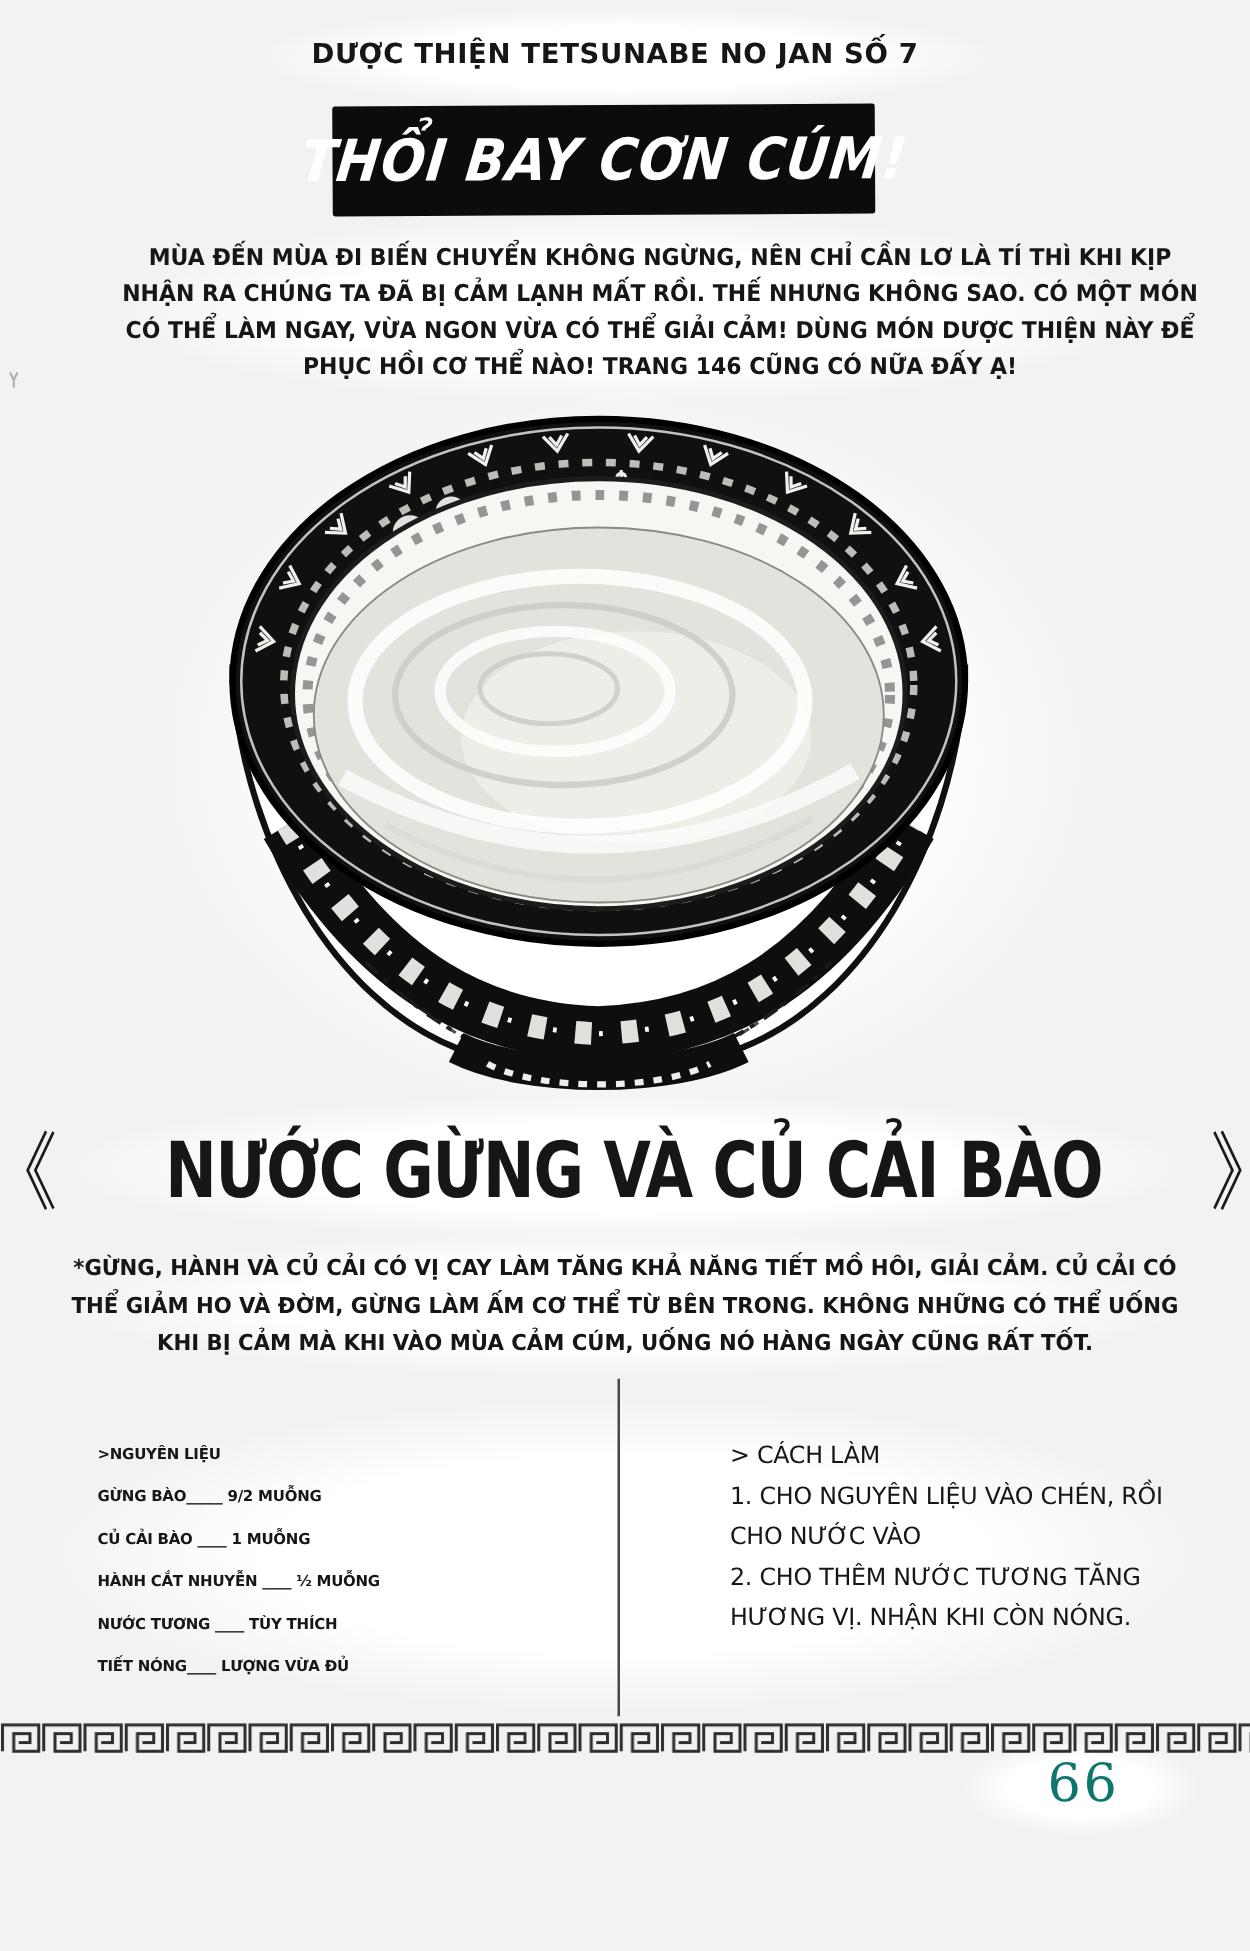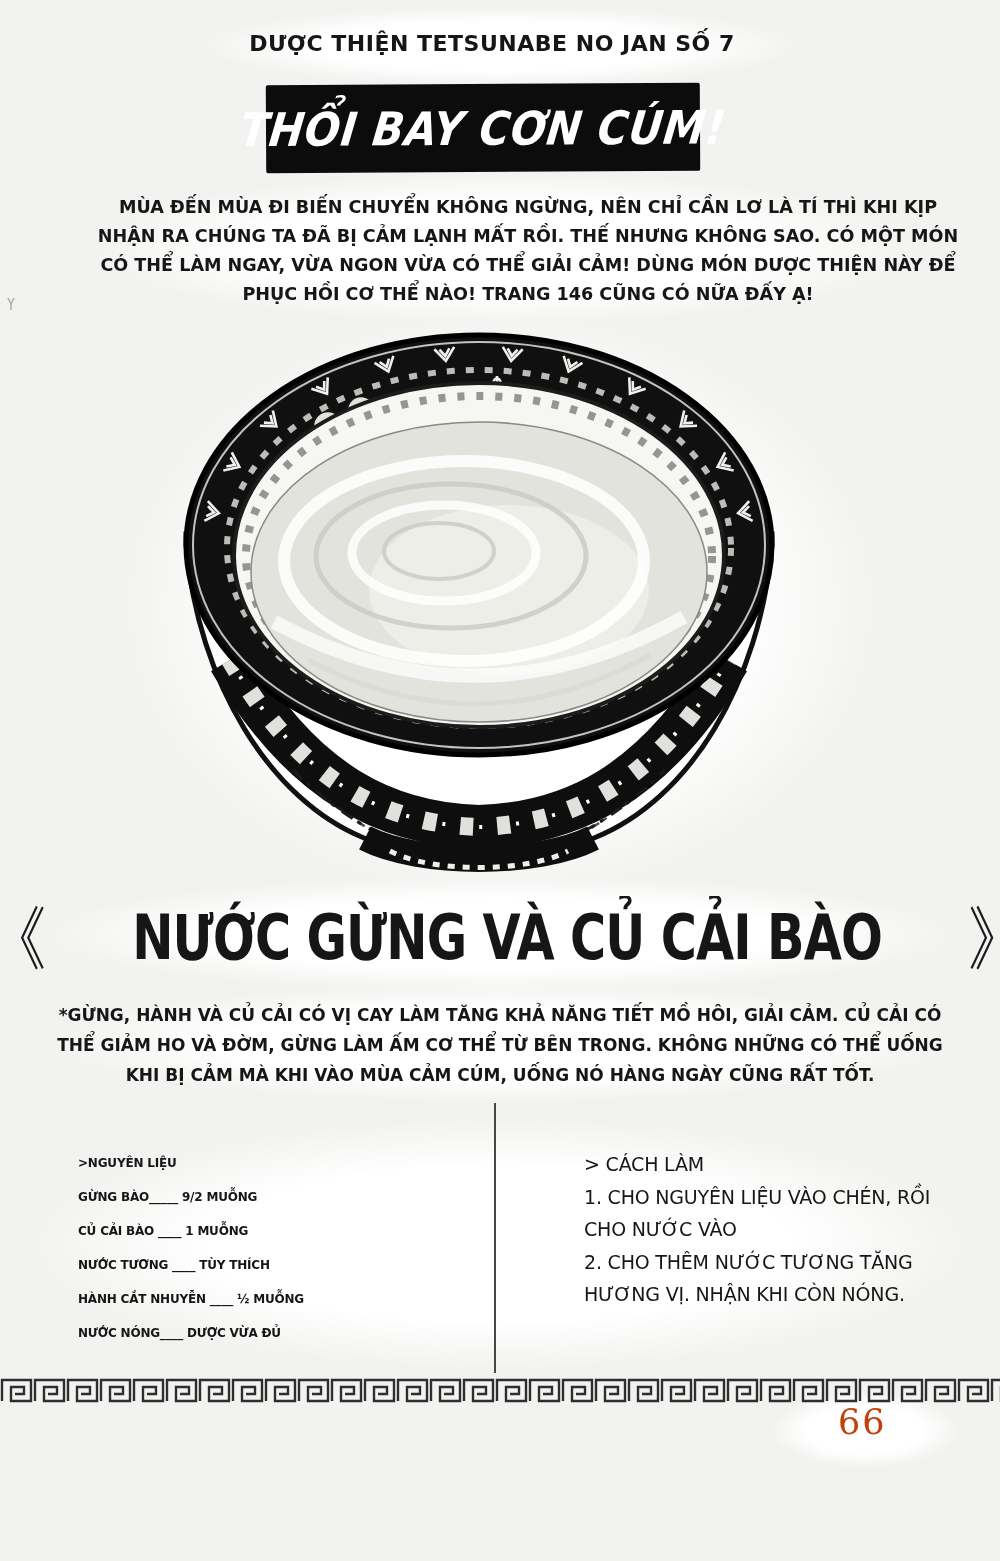--- a/index.html
+++ b/index.html
@@ -79,21 +79,21 @@
     white-space:nowrap;letter-spacing:-.2px;
   }
   .instructions{
     left:584px;top:1148px;font-size:19px;font-weight:400;line-height:32.5px;
     white-space:nowrap;letter-spacing:-.2px;
   }
   .meander-border{left:0;top:1377px;width:1000px;height:27px;}
   .page-number{
     left:838px;top:1402px;
     font-family:"DejaVu Serif","Liberation Serif",serif;
-    font-size:35px;color:#c2410c;letter-spacing:2px;
+    font-size:42px;color:#0f766e;letter-spacing:2px;
   }
   .print-artifact{left:6px;top:296px;width:10px;height:16px;opacity:.55;}
 </style>
 </head>
 <body>
 
 <div class="halo" style="left:200px;top:6px;width:600px;height:80px;"></div>
 <div class="halo" style="left:90px;top:172px;width:830px;height:152px;"></div>
 <div class="halo" style="left:120px;top:310px;width:760px;height:590px;"></div>
 <div class="halo" style="left:40px;top:876px;width:920px;height:116px;"></div>
@@ -204,23 +204,23 @@
   <div>THỂ GIẢM HO VÀ ĐỜM, GỪNG LÀM ẤM CƠ THỂ TỪ BÊN TRONG. KHÔNG NHỮNG CÓ THỂ UỐNG</div>
   <div>KHI BỊ CẢM MÀ KHI VÀO MÙA CẢM CÚM, UỐNG NÓ HÀNG NGÀY CŨNG RẤT TỐT.</div>
 </div>
 
 <div class="abs column-divider"></div>
 
 <div class="abs ingredients">
   <div>&gt;NGUYÊN LIỆU</div>
   <div>GỪNG BÀO_____ 9/2 MUỖNG</div>
   <div>CỦ CẢI BÀO ____ 1 MUỖNG</div>
+  <div>HÀNH CẮT NHUYỄN ____ ½ MUỖNG</div>
   <div>NƯỚC TƯƠNG ____ TÙY THÍCH</div>
-  <div>HÀNH CẮT NHUYỄN ____ ½ MUỖNG</div>
-  <div>NƯỚC NÓNG____ DƯỢC VỪA ĐỦ</div>
+  <div>TIẾT NÓNG____ LƯỢNG VỪA ĐỦ</div>
 </div>
 
 <div class="abs instructions">
   <div>&gt; CÁCH LÀM</div>
   <div>1. CHO NGUYÊN LIỆU VÀO CHÉN, RỒI</div>
   <div>CHO NƯỚC VÀO</div>
   <div>2. CHO THÊM NƯỚC TƯƠNG TĂNG</div>
   <div>HƯƠNG VỊ. NHẬN KHI CÒN NÓNG.</div>
 </div>
 

